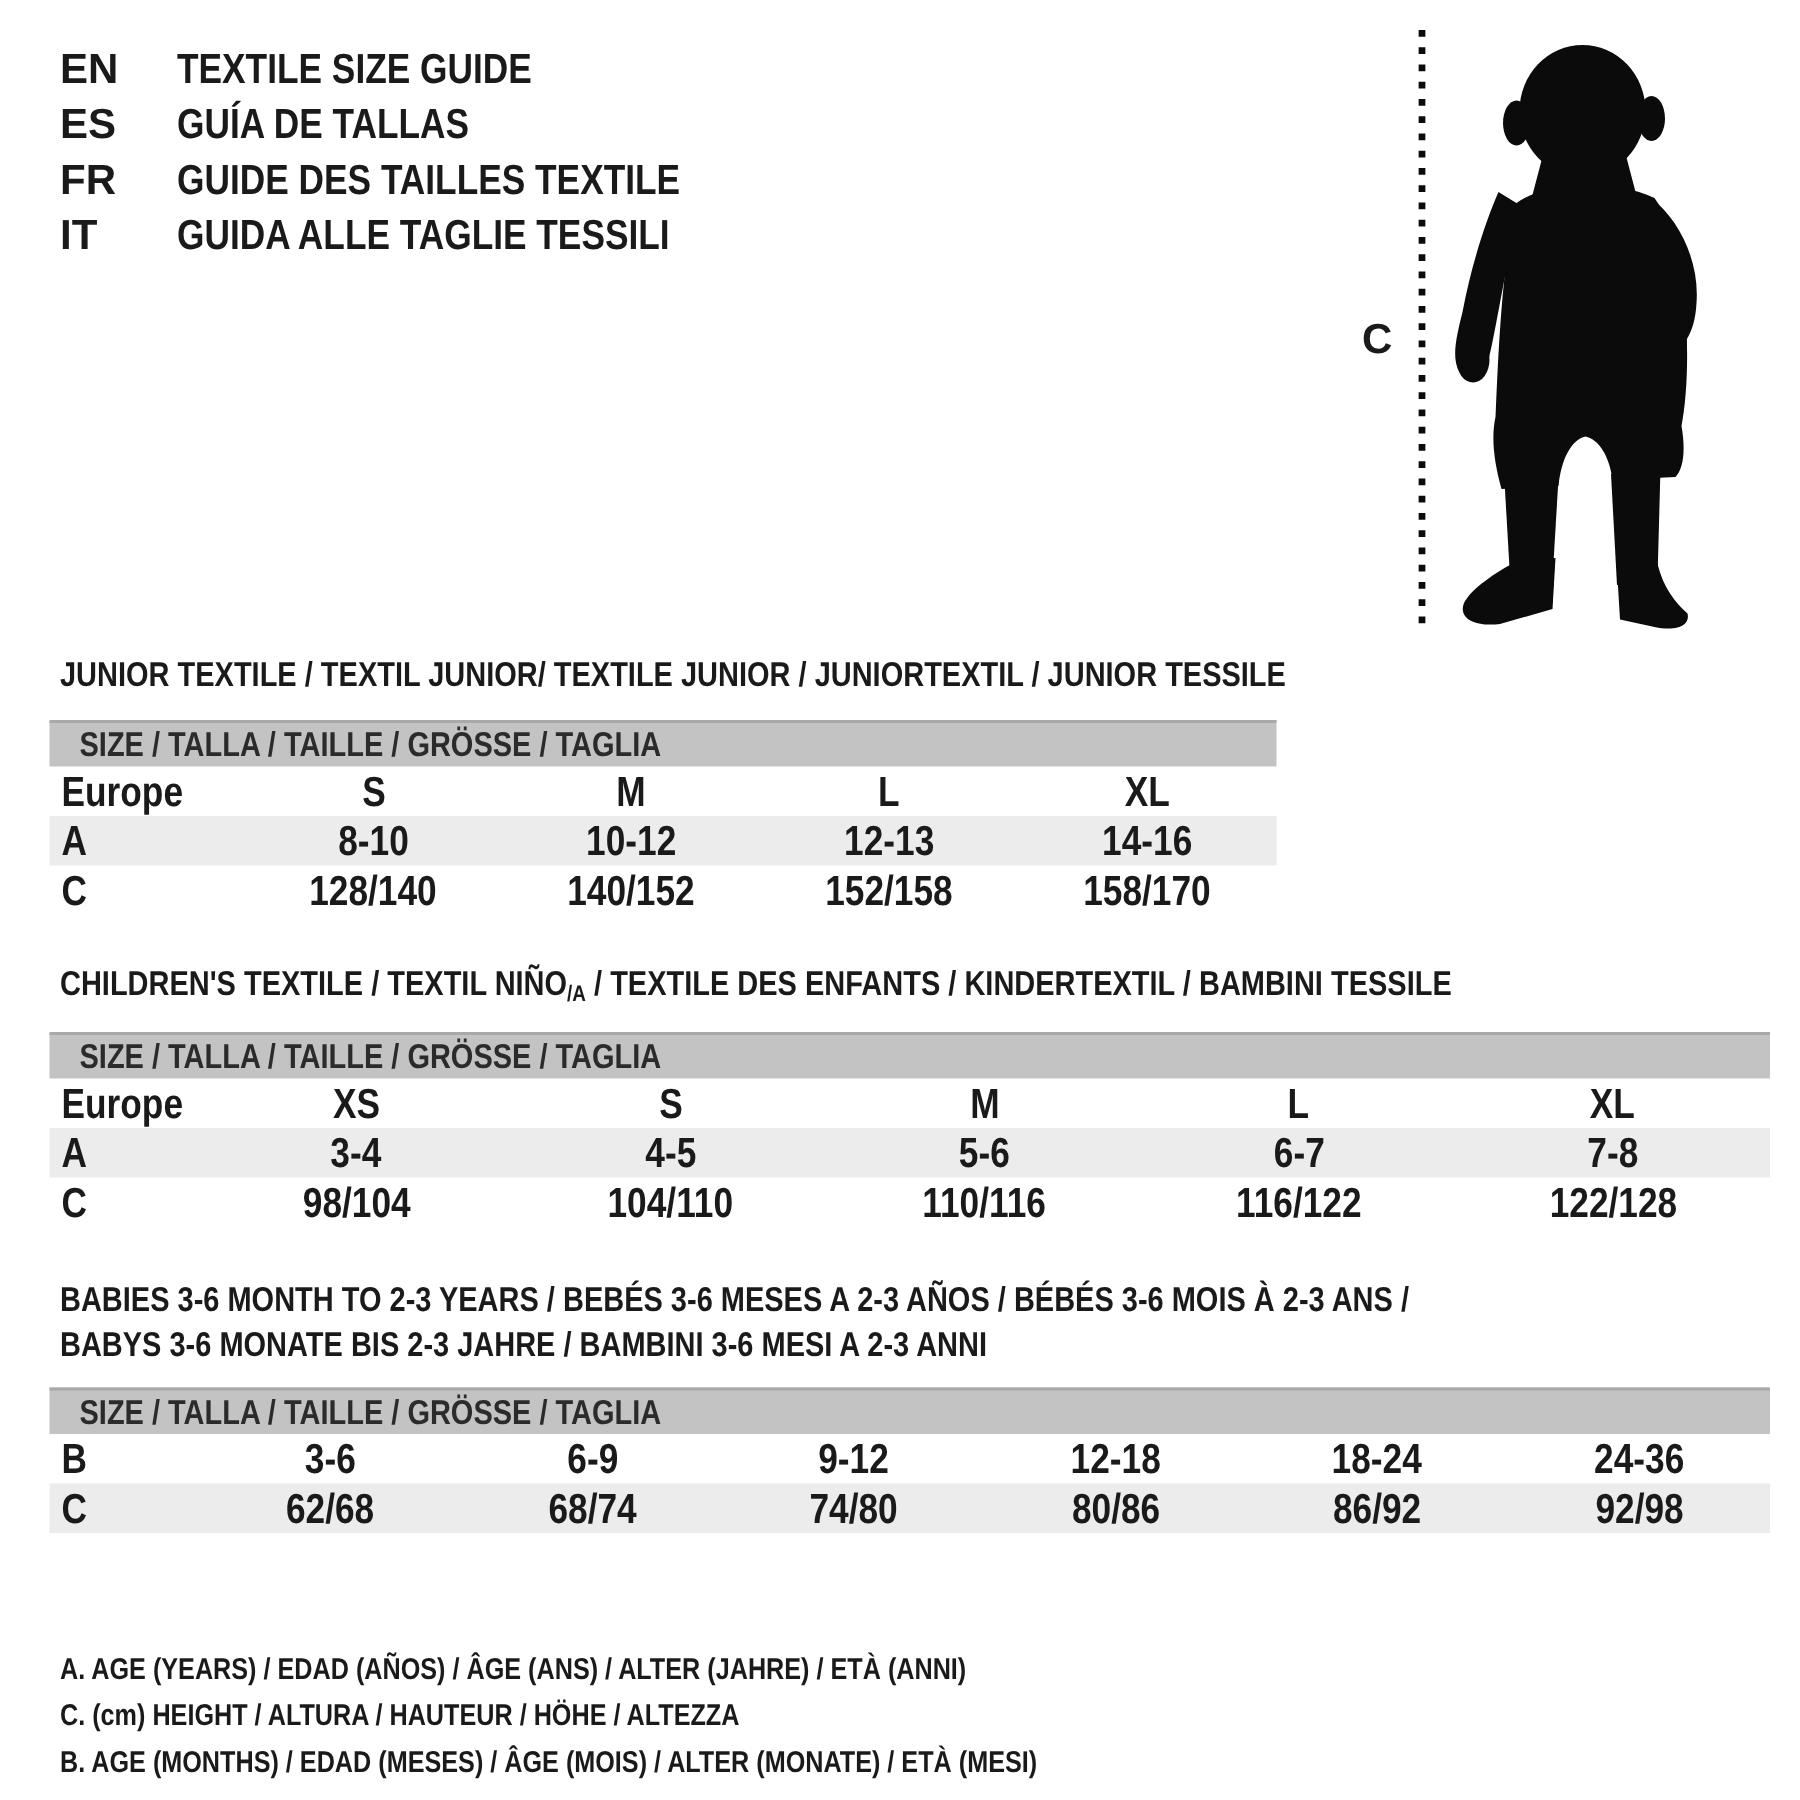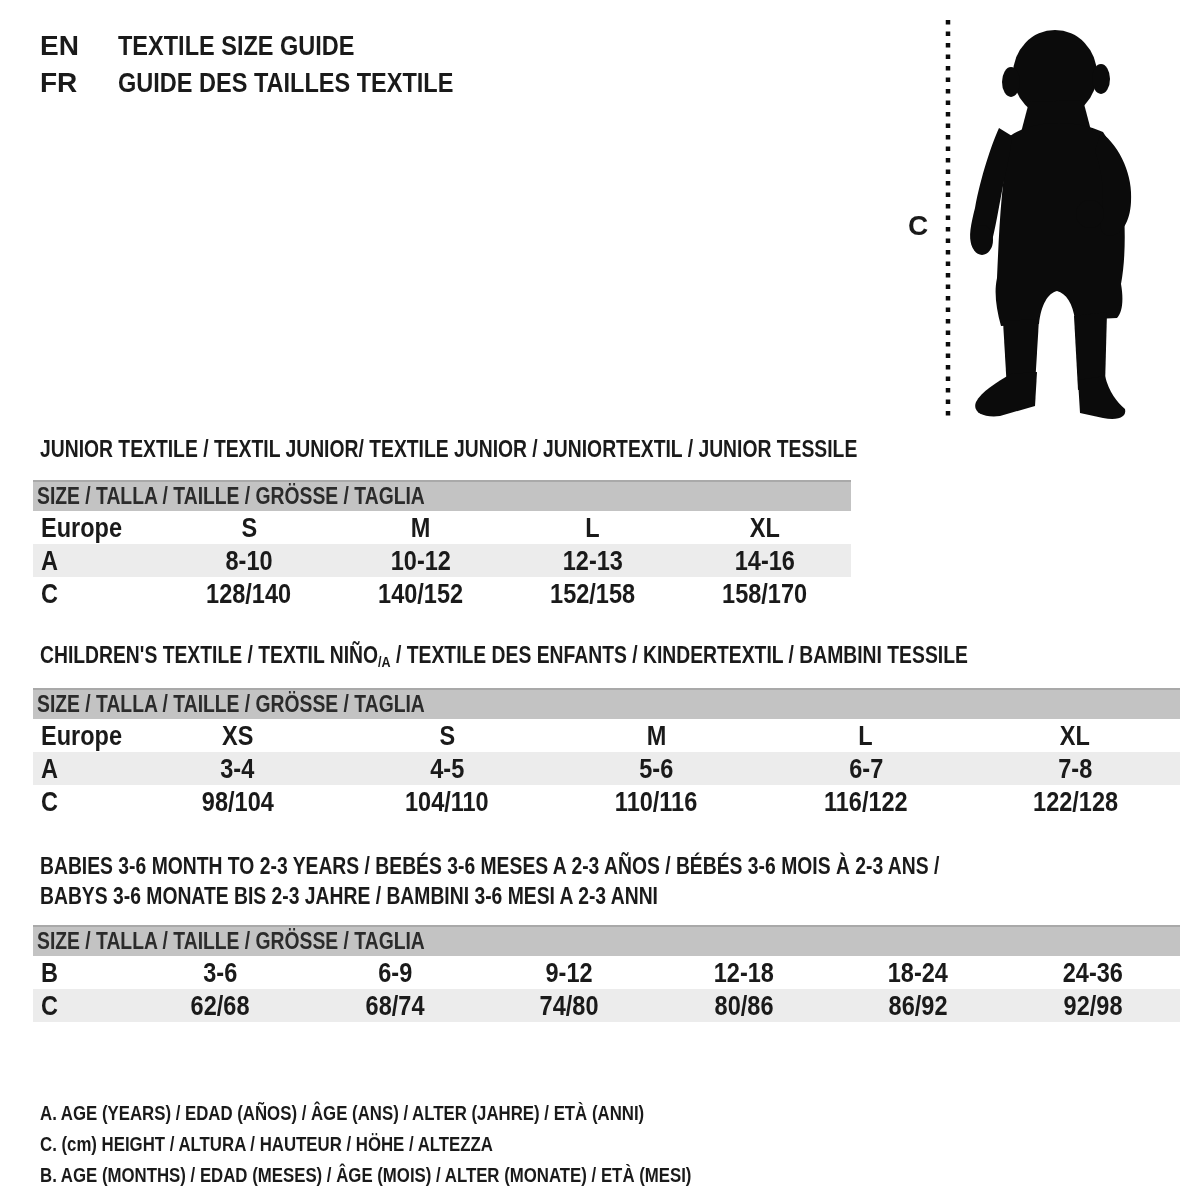--- a/index.html
+++ b/index.html
@@ -33,21 +33,21 @@
 
   
   .tbl { left:33px; }
   .t1 { width:818px; }
   .t2, .t3 { width:1147px; }
   .size-bar {
     height:31px;
     background:var(--table-header-bg,#c3c3c3);
     border-top:2px solid #a9a9a9;
     display:flex; align-items:center;
-    padding-left:4px;
+    padding-left:20px;
     font-size:23px; color:#2b2b2b;
   }
   .trow { display:grid; height:33px; align-items:center; font-size:28px; }
   .t1 .trow { grid-template-columns:130px repeat(4,1fr); }
   .t2 .trow { grid-template-columns:100px repeat(5,1fr); }
   .t3 .trow { grid-template-columns:100px repeat(6,1fr); }
   .shaded { background:var(--row-alt-bg,#ececec); }
   .cl { padding-left:8px; text-align:left; }
   .cv { text-align:center; }
 
@@ -56,22 +56,30 @@
 </style>
 </head>
 <body>
 
 <section class="abs lang">
   <div class="lang-row">
     <span class="lang-code">EN</span>
     <span class="cnd">TEXTILE SIZE GUIDE</span>
   </div>
   <div class="lang-row">
+    <span class="lang-code">ES</span>
+    <span class="cnd">GUÍA DE TALLAS</span>
+  </div>
+  <div class="lang-row">
     <span class="lang-code">FR</span>
     <span class="cnd">GUIDE DES TAILLES TEXTILE</span>
+  </div>
+  <div class="lang-row">
+    <span class="lang-code">IT</span>
+    <span class="cnd">GUIDA ALLE TAGLIE TESSILI</span>
   </div>
 </section>
 
 <span class="abs figure-c-label">C</span>
 
 <svg class="abs silhouette" style="left:941px; top:16px;" width="14" height="404" viewBox="0 0 14 404">
   <line x1="7" y1="4" x2="7" y2="400" stroke="currentColor" stroke-width="4.5" stroke-dasharray="4.5 7"></line>
 </svg>
 
 <svg class="abs silhouette" style="left:955px; top:18px;" width="200" height="405" viewBox="0 0 200 405">

